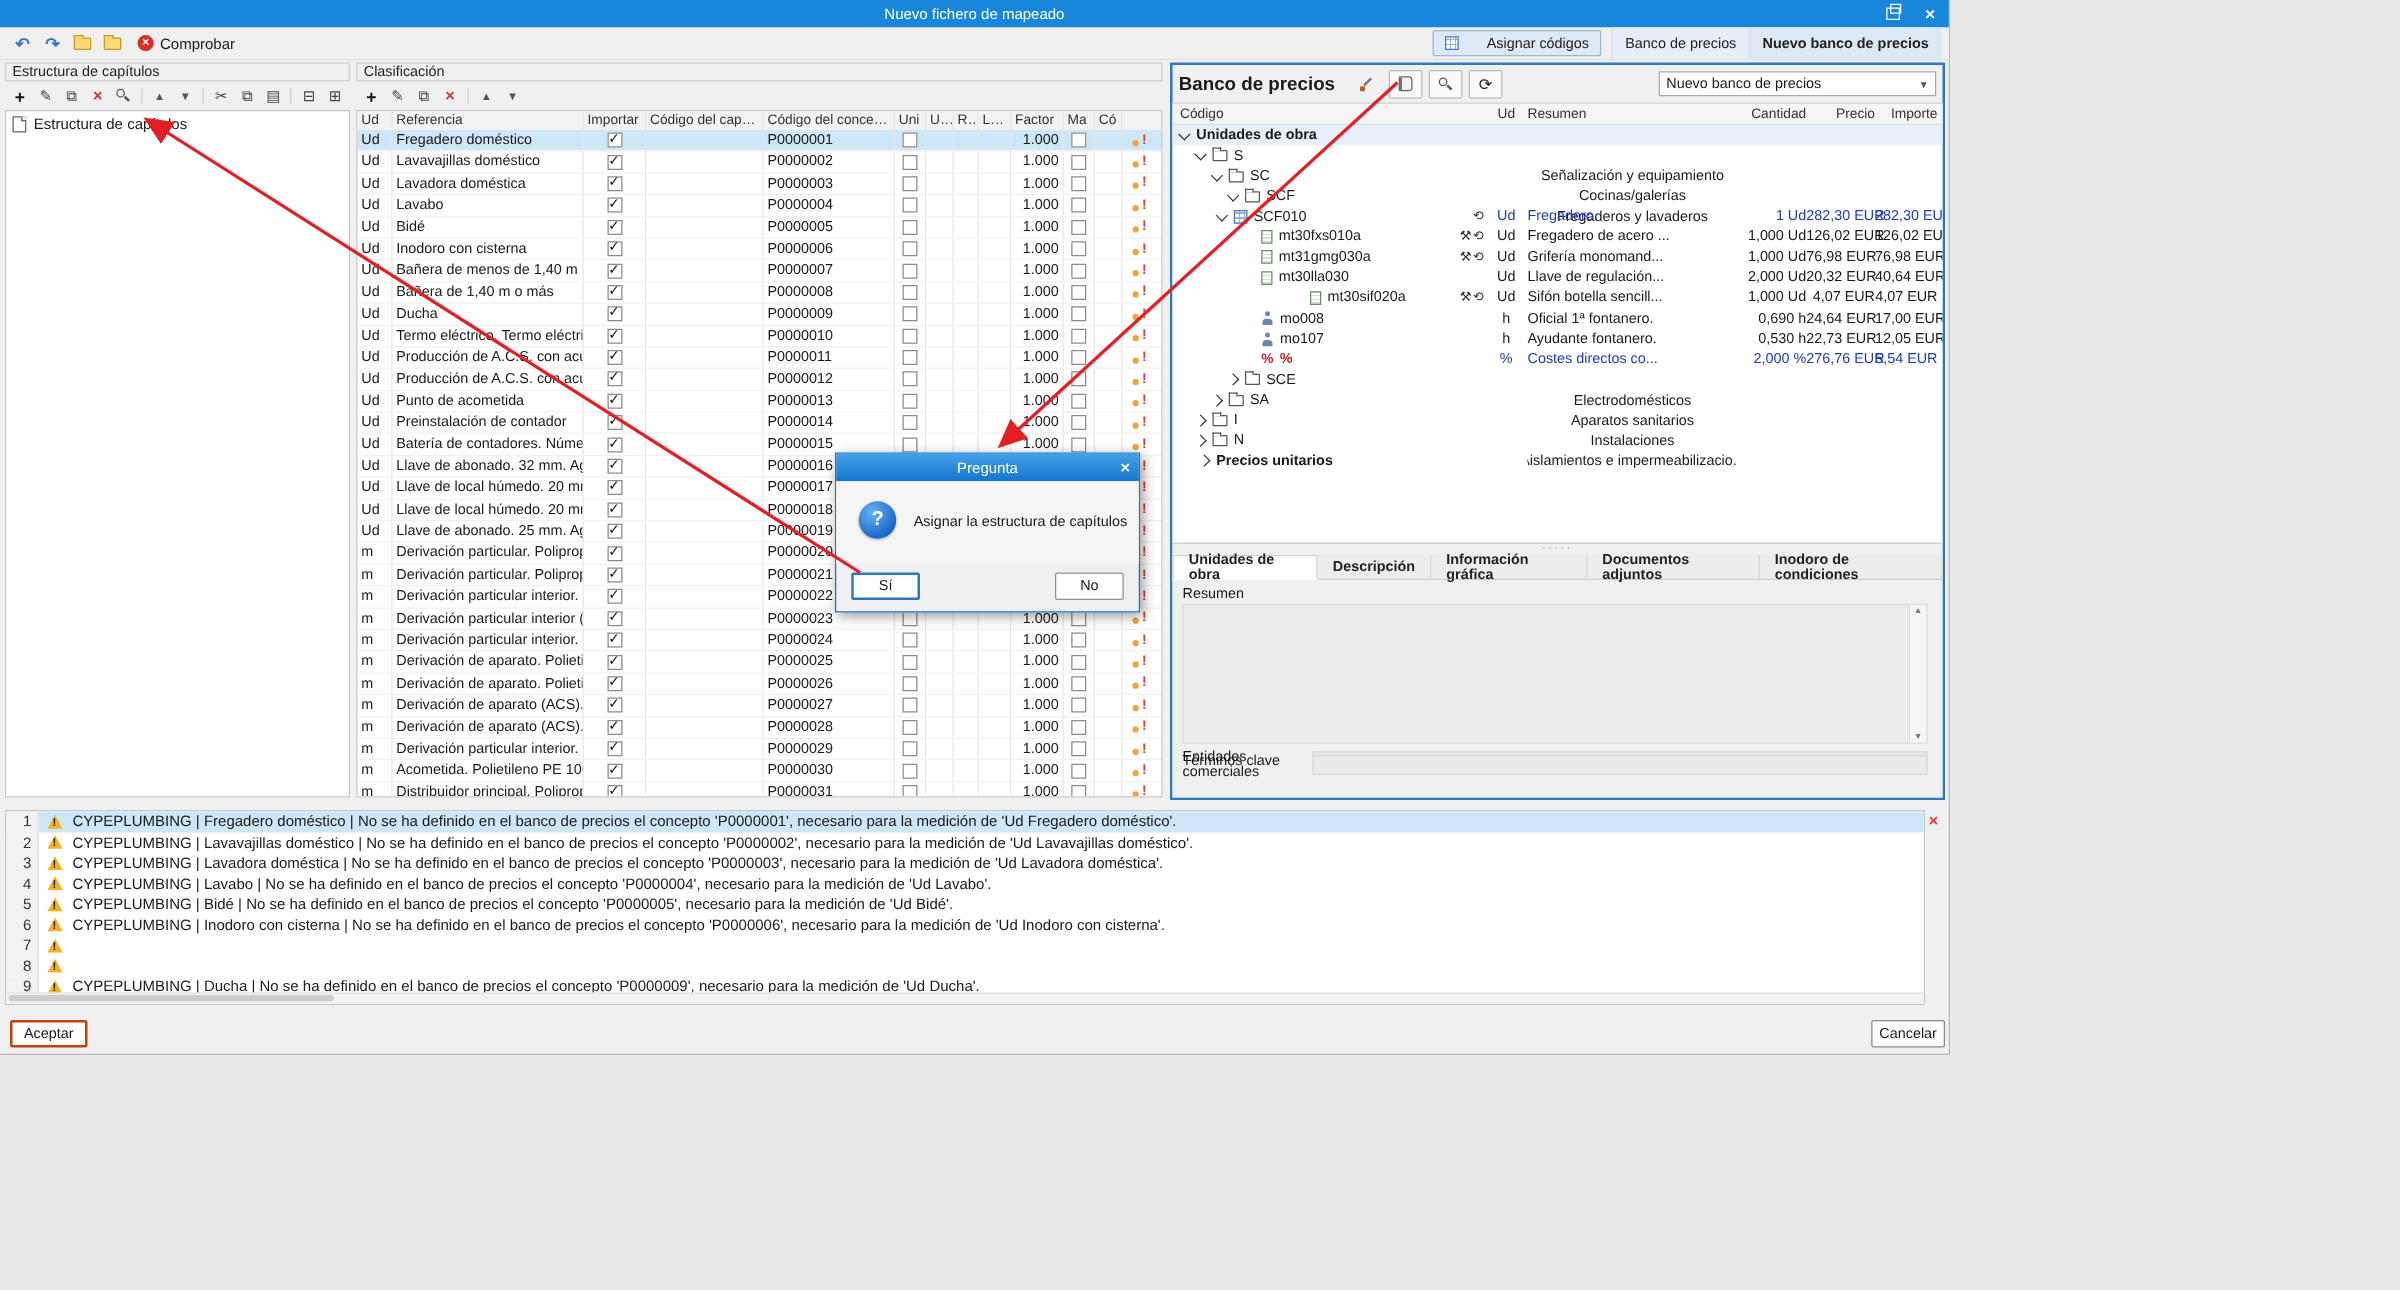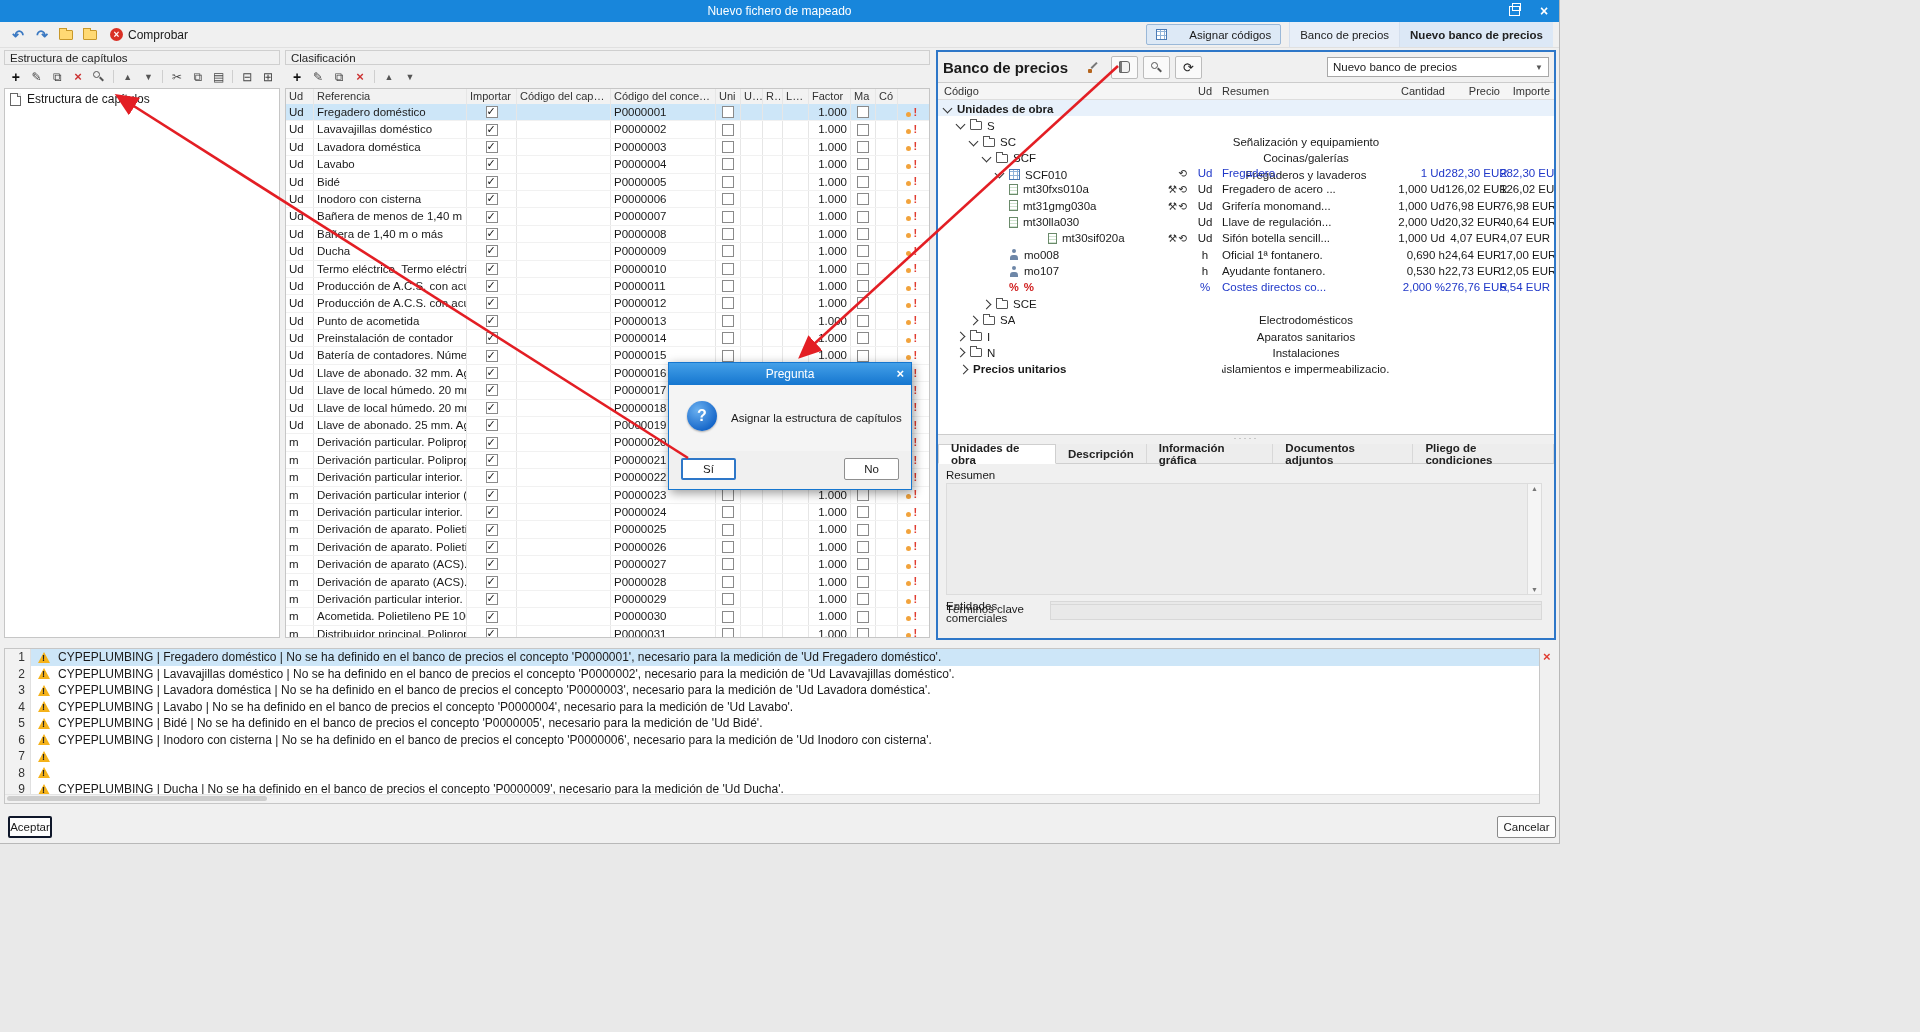--- a/index.html
+++ b/index.html
@@ -117,21 +117,21 @@
   .wnum{width:26px;background:#f2f2f2;border-right:1px solid #e0e0e0;text-align:right;padding-right:5px;color:#333;box-sizing:border-box;height:100%;line-height:16.5px;flex:0 0 auto}
   .warn-tri{position:relative;width:0;height:0;border-left:6px solid transparent;border-right:6px solid transparent;border-bottom:11px solid #f5b219;display:inline-block;margin:0 8px 0 7px;flex:0 0 auto}
   .warn-tri::after{content:"!";position:absolute;left:-2px;top:1px;font-size:9px;font-weight:bold;color:#222;line-height:11px}
   .wtext{overflow:hidden;text-overflow:ellipsis}
   .hscroll{position:absolute;left:0;right:0;bottom:0;height:8px;background:#f2f2f2;border-top:1px solid #e4e4e4}
   .hthumb{position:absolute;left:2px;top:1px;width:260px;height:5px;background:#cdcdcd;border-radius:3px}
   .warn-close{position:absolute;left:1543px;top:649px;color:#e03c31;font-weight:bold;font-size:13px}
 
   
   .btn{position:absolute;height:22px;background:#fdfdfd;border:1px solid #8a8a8a;border-radius:2px;font-size:11.5px;display:flex;align-items:center;justify-content:center;box-sizing:border-box}
-  .btn.accept{left:8px;top:816px;width:44px;border:2px solid #0f172a}
+  .btn.accept{left:8px;top:816px;width:62px;border:2px solid #c2410c}
   .btn.cancel{left:1497px;top:816px;width:59px}
 
   
   .dialog{position:absolute;left:668px;top:362px;width:244px;height:128px;background:#f0f0f0;border:1px solid #1576cf;box-shadow:2px 3px 10px rgba(0,0,0,.4);z-index:40;box-sizing:border-box}
   .dlg-title{position:absolute;left:0;right:0;top:0;height:22px;background:linear-gradient(180deg,#44a0e8,#1576cf);color:#fff;display:flex;align-items:center;justify-content:center;font-size:12px}
   .dlg-close{position:absolute;right:7px;top:3px;font-size:13px;font-weight:bold;color:#fff}
   .dlg-body{position:absolute;left:0;right:0;top:22px;height:66px;background:#f4f4f4}
   .i-question{position:absolute;left:18px;top:16px;width:30px;height:30px;border-radius:50%;background:radial-gradient(circle at 35% 30%,#6ab0f0,#1465c8 75%);color:#fff;font-weight:bold;font-size:16px;display:flex;align-items:center;justify-content:center;box-shadow:0 1px 2px rgba(0,0,0,.3)}
   .dlg-msg{position:absolute;left:62px;top:0;height:66px;display:flex;align-items:center;font-size:11.5px;white-space:nowrap}
   .dlg-buttons{position:absolute;left:0;right:0;bottom:9px;display:flex;justify-content:space-between;padding:0 12px}
@@ -1014,21 +1014,21 @@
           <div class="trow"><span class="t-code" style="padding-left: 32px;">
               <span class="chev"></span>
               <span class="i-folder"></span>
               <span class="t-codetext">SC</span>
             </span><span class="t-res cen">Cocinas/galerías</span></div>
           <div class="trow"><span class="t-code" style="padding-left: 45px;">
               <span class="chev"></span>
               <span class="i-folder"></span>
               <span class="t-codetext">SCF</span>
             </span><span class="t-res cen">Fregaderos y lavaderos</span></div>
-          <div class="trow blue"><span class="t-code" style="padding-left: 58px;">
+          <div class="trow blue"><span class="t-code" style="padding-left: 36px;">
               <span class="chev"></span>
               <span class="i-grid"></span>
               <span class="t-codetext">SCF010</span>
             </span><span class="t-tools">⟲</span><span class="t-ud">Ud</span><span class="t-res">Fregadero.</span><span class="t-qty">1 Ud</span><span class="t-pr">282,30 EUR</span><span class="t-am">282,30 EUR</span></div>
           <div class="trow"><span class="t-code" style="padding-left: 71px;">
               <span class="i-doc"></span>
               <span class="t-codetext">mt30fxs010a</span>
             </span><span class="t-tools">⚒⟲</span><span class="t-ud">Ud</span><span class="t-res">Fregadero de acero ...</span><span class="t-qty">1,000 Ud</span><span class="t-pr">126,02 EUR</span><span class="t-am">126,02 EUR</span></div>
           <div class="trow"><span class="t-code" style="padding-left: 71px;">
               <span class="i-doc"></span>
@@ -1080,21 +1080,21 @@
             </span></div>
         </div>
     </div>
     <div class="bank-lower">
       <div class="splitter"></div>
       <div class="tabs">
           <span class="tab active">Unidades de obra</span>
           <span class="tab">Descripción</span>
           <span class="tab">Información gráfica</span>
           <span class="tab">Documentos adjuntos</span>
-          <span class="tab">Pliego de condiciones</span>
+          <span class="tab">Inodoro de condiciones</span>
         </div>
       <div class="lbl">Resumen</div>
       <div class="resumen-box">
         <div class="vscroll">
           <span class="sarr top">▲</span>
           <span class="sarr bot">▼</span>
         </div>
       </div>
       <div class="kv kv1">
         <span class="kv-label">Términos clave</span>

